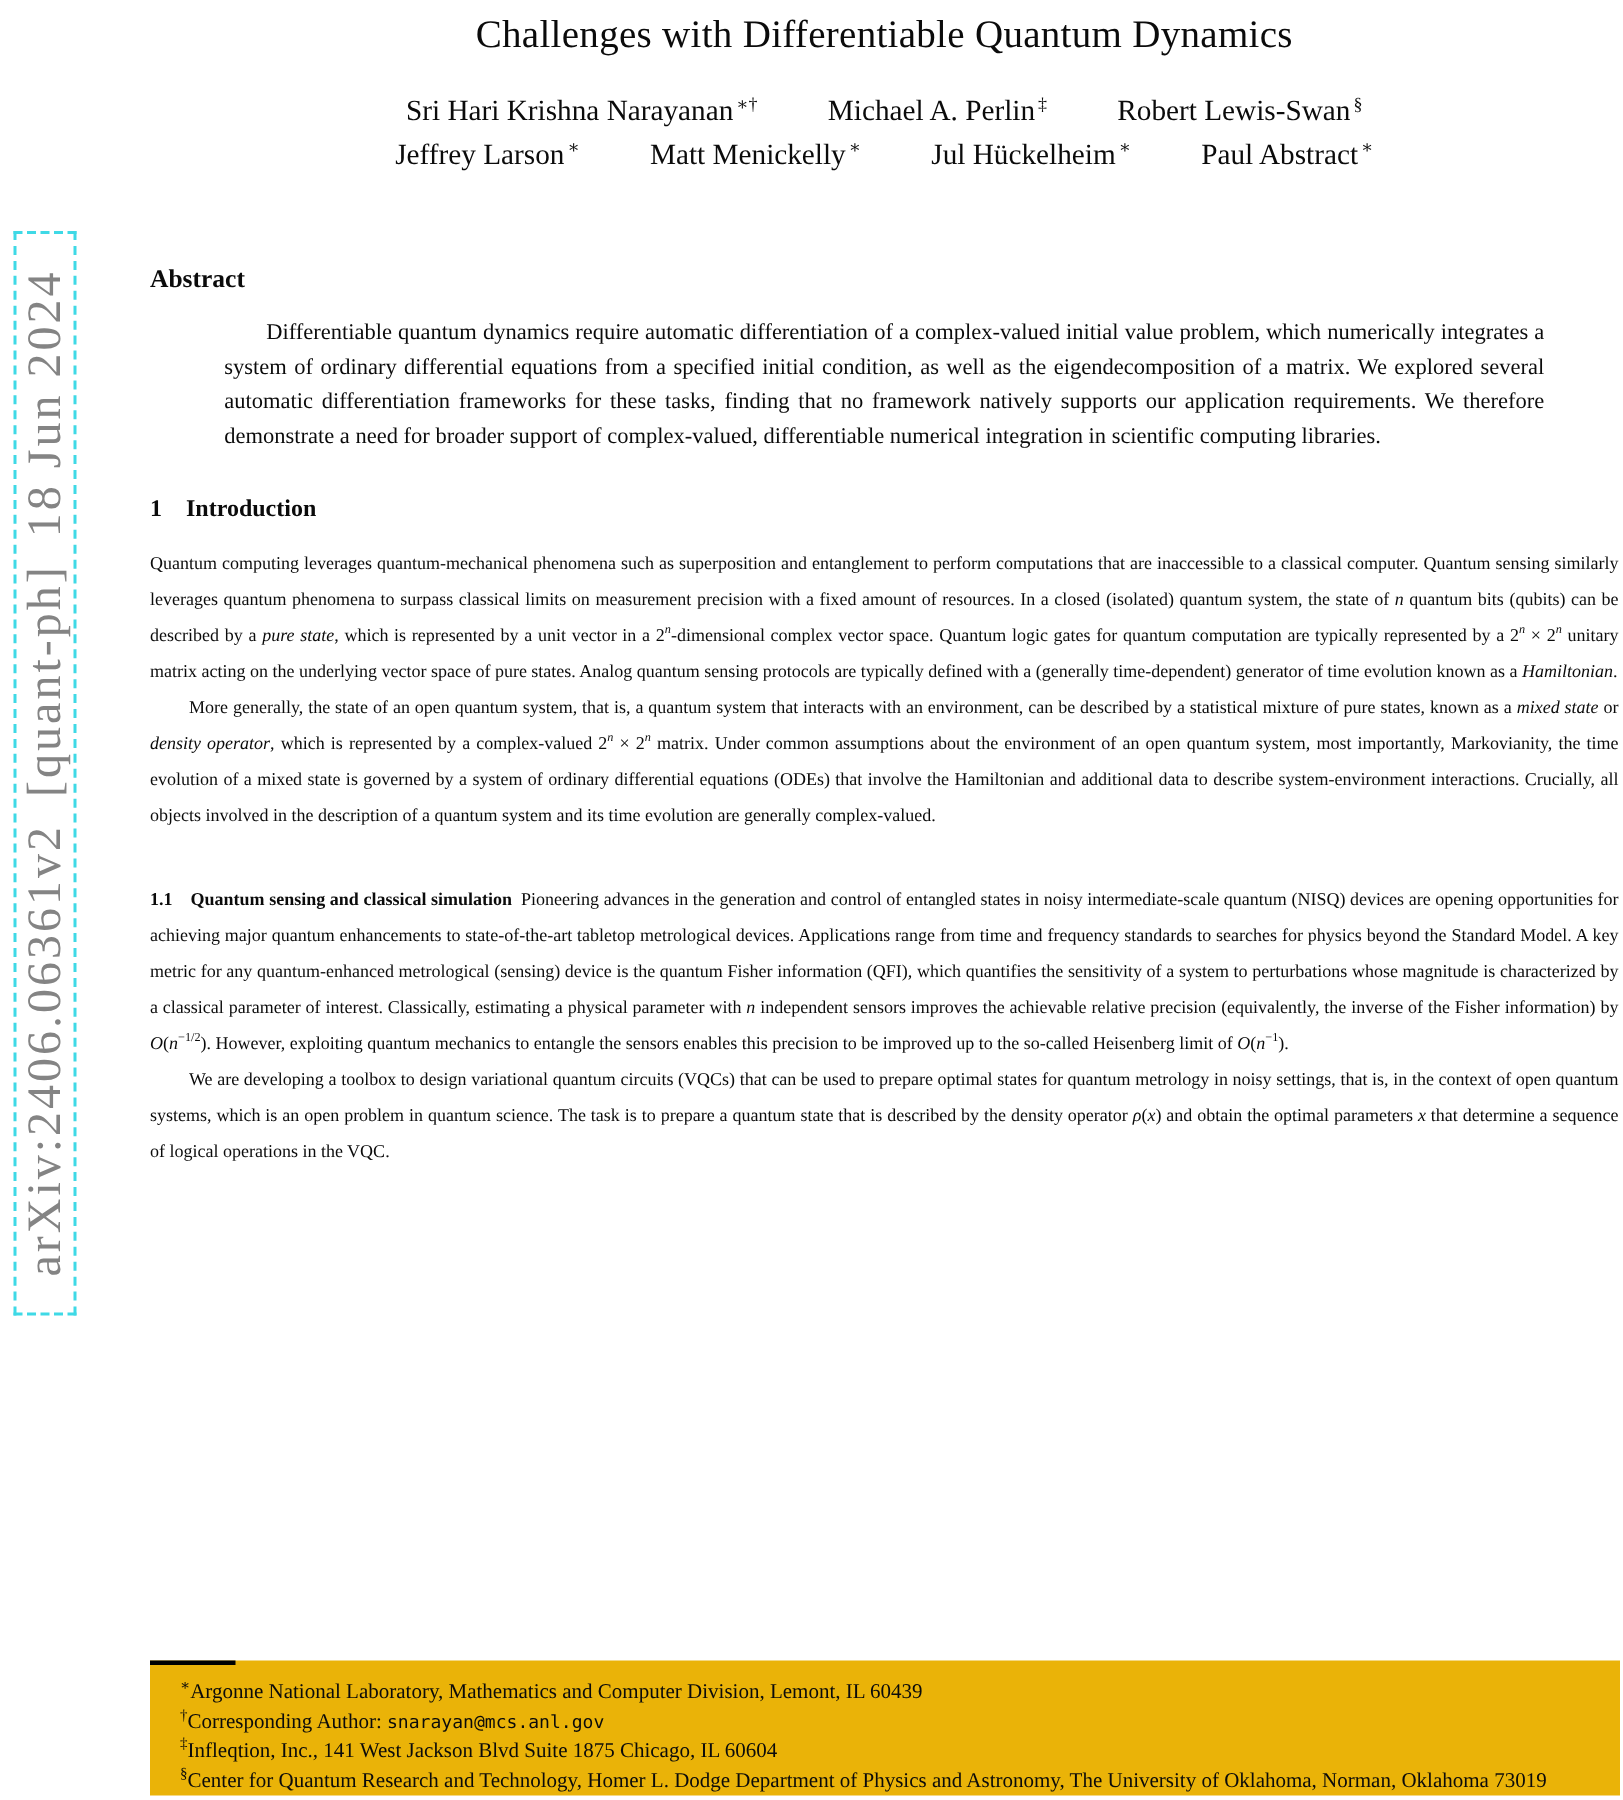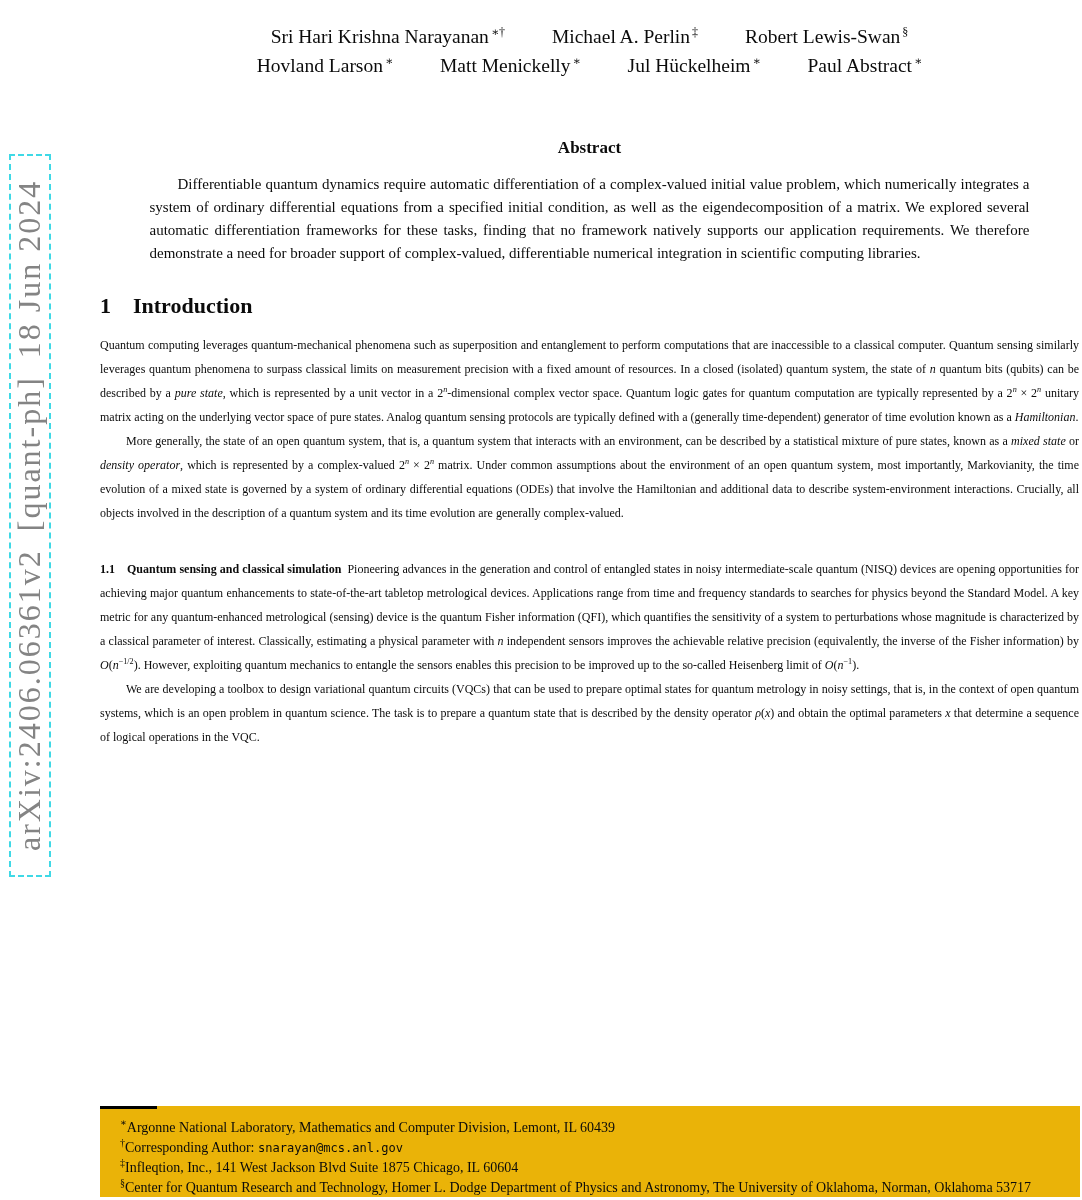--- a/index.html
+++ b/index.html
@@ -48,36 +48,36 @@
     margin-top: 22px;
     text-align: center;
     font-size: 19.5px;
     line-height: 29px;
   }
   .author { margin: 0 21px; white-space: nowrap; }
   .amark { font-size: 12px; line-height: 0; margin-left: 2px; }
 
   .abstract-heading {
     margin: 58px 0 0;
-    text-align: center;
+    text-align: left;
     font-size: 17px;
     font-weight: bold;
   }
   .abstract-text {
     width: 880px;
     margin: 15px auto 0;
     font-size: 15px;
     line-height: 23px;
     text-align: justify;
     text-indent: 28px;
   }
 
   .section-heading {
     margin: 28px 0 0;
-    font-size: 22px;
+    font-size: 16px;
     font-weight: bold;
   }
   .body-par {
     margin: 0;
     font-size: 12px;
     line-height: 24px;
     text-align: justify;
   }
   .section-heading + .body-par { margin-top: 14px; }
   .indent { text-indent: 26px; }
@@ -113,29 +113,30 @@
 <body>
 
 <div class="page">
 
   <div class="watermark">
     <span>arXiv:2406.06361v2 [quant-ph] 18 Jun 2024</span>
   </div>
 
   <div class="content">
 
+    <h1 class="title">Challenges with Differentiable Quantum Dynamics</h1>
 
     <div class="authors">
       <div class="authors-line">
         <span class="author"><span>Sri Hari Krishna Narayanan</span><sup class="amark">∗†</sup></span>
         <span class="author"><span>Michael A. Perlin</span><sup class="amark">‡</sup></span>
         <span class="author"><span>Robert Lewis-Swan</span><sup class="amark">§</sup></span>
       </div>
       <div class="authors-line">
-        <span class="author"><span>Hovland Larson</span><sup class="amark">∗</sup></span>
+        <span class="author"><span>Jeffrey Larson</span><sup class="amark">∗</sup></span>
         <span class="author"><span>Matt Menickelly</span><sup class="amark">∗</sup></span>
         <span class="author"><span>Jul Hückelheim</span><sup class="amark">∗</sup></span>
         <span class="author"><span>Paul Abstract</span><sup class="amark">∗</sup></span>
       </div>
     </div>
 
     <h2 class="abstract-heading">Abstract</h2>
     <p class="abstract-text">Differentiable quantum dynamics require automatic differentiation of a complex-valued initial value problem, which numerically integrates a system of ordinary differential equations from a specified initial condition, as well as the eigendecomposition of a matrix. We explored several automatic differentiation frameworks for these tasks, finding that no framework natively supports our application requirements. We therefore demonstrate a need for broader support of complex-valued, differentiable numerical integration in scientific computing libraries.</p>
 
     <h2 class="section-heading">1 Introduction</h2>
@@ -145,16 +146,16 @@
     <p class="body-par subsec"><span class="run-b">1.1 Quantum sensing and classical simulation</span><span> Pioneering advances in the generation and control of entangled states in noisy intermediate-scale quantum (NISQ) devices are opening opportunities for achieving major quantum enhancements to state-of-the-art tabletop metrological devices. Applications range from time and frequency standards to searches for physics beyond the Standard Model. A key metric for any quantum-enhanced metrological (sensing) device is the quantum Fisher information (QFI), which quantifies the sensitivity of a system to perturbations whose magnitude is characterized by a classical parameter of interest. Classically, estimating a physical parameter with </span><span class="run-i">n</span><span> independent sensors improves the achievable relative precision (equivalently, the inverse of the Fisher information) by </span><span class="run-i">O</span><span>(</span><span class="run-i">n</span><sup>−1/2</sup><span>). However, exploiting quantum mechanics to entangle the sensors enables this precision to be improved up to the so-called Heisenberg limit of </span><span class="run-i">O</span><span>(</span><span class="run-i">n</span><sup>−1</sup><span>).</span></p>
     <p class="body-par indent"><span>We are developing a toolbox to design variational quantum circuits (VQCs) that can be used to prepare optimal states for quantum metrology in noisy settings, that is, in the context of open quantum systems, which is an open problem in quantum science. The task is to prepare a quantum state that is described by the density operator </span><span class="run-i">ρ</span><span>(</span><span class="run-i">x</span><span>)</span><span> and obtain the optimal parameters </span><span class="run-i">x</span><span> that determine a sequence of logical operations in the VQC.</span></p>
 
   </div>
 
   <div class="footnotes">
     <div class="footnote-rule"></div>
     <p class="footnote"><sup>∗</sup><span>Argonne National Laboratory, Mathematics and Computer Division, Lemont, IL 60439</span></p>
     <p class="footnote"><sup>†</sup><span>Corresponding Author: </span><span class="run-mono">snarayan@mcs.anl.gov</span></p>
     <p class="footnote"><sup>‡</sup><span>Infleqtion, Inc., 141 West Jackson Blvd Suite 1875 Chicago, IL 60604</span></p>
-    <p class="footnote"><sup>§</sup><span>Center for Quantum Research and Technology, Homer L. Dodge Department of Physics and Astronomy, The University of Oklahoma, Norman, Oklahoma 53717</span></p>
+    <p class="footnote"><sup>§</sup><span>Center for Quantum Research and Technology, Homer L. Dodge Department of Physics and Astronomy, The University of Oklahoma, Norman, Oklahoma 73019</span></p>
   </div>
 
 </div>
 
 </body></html>

